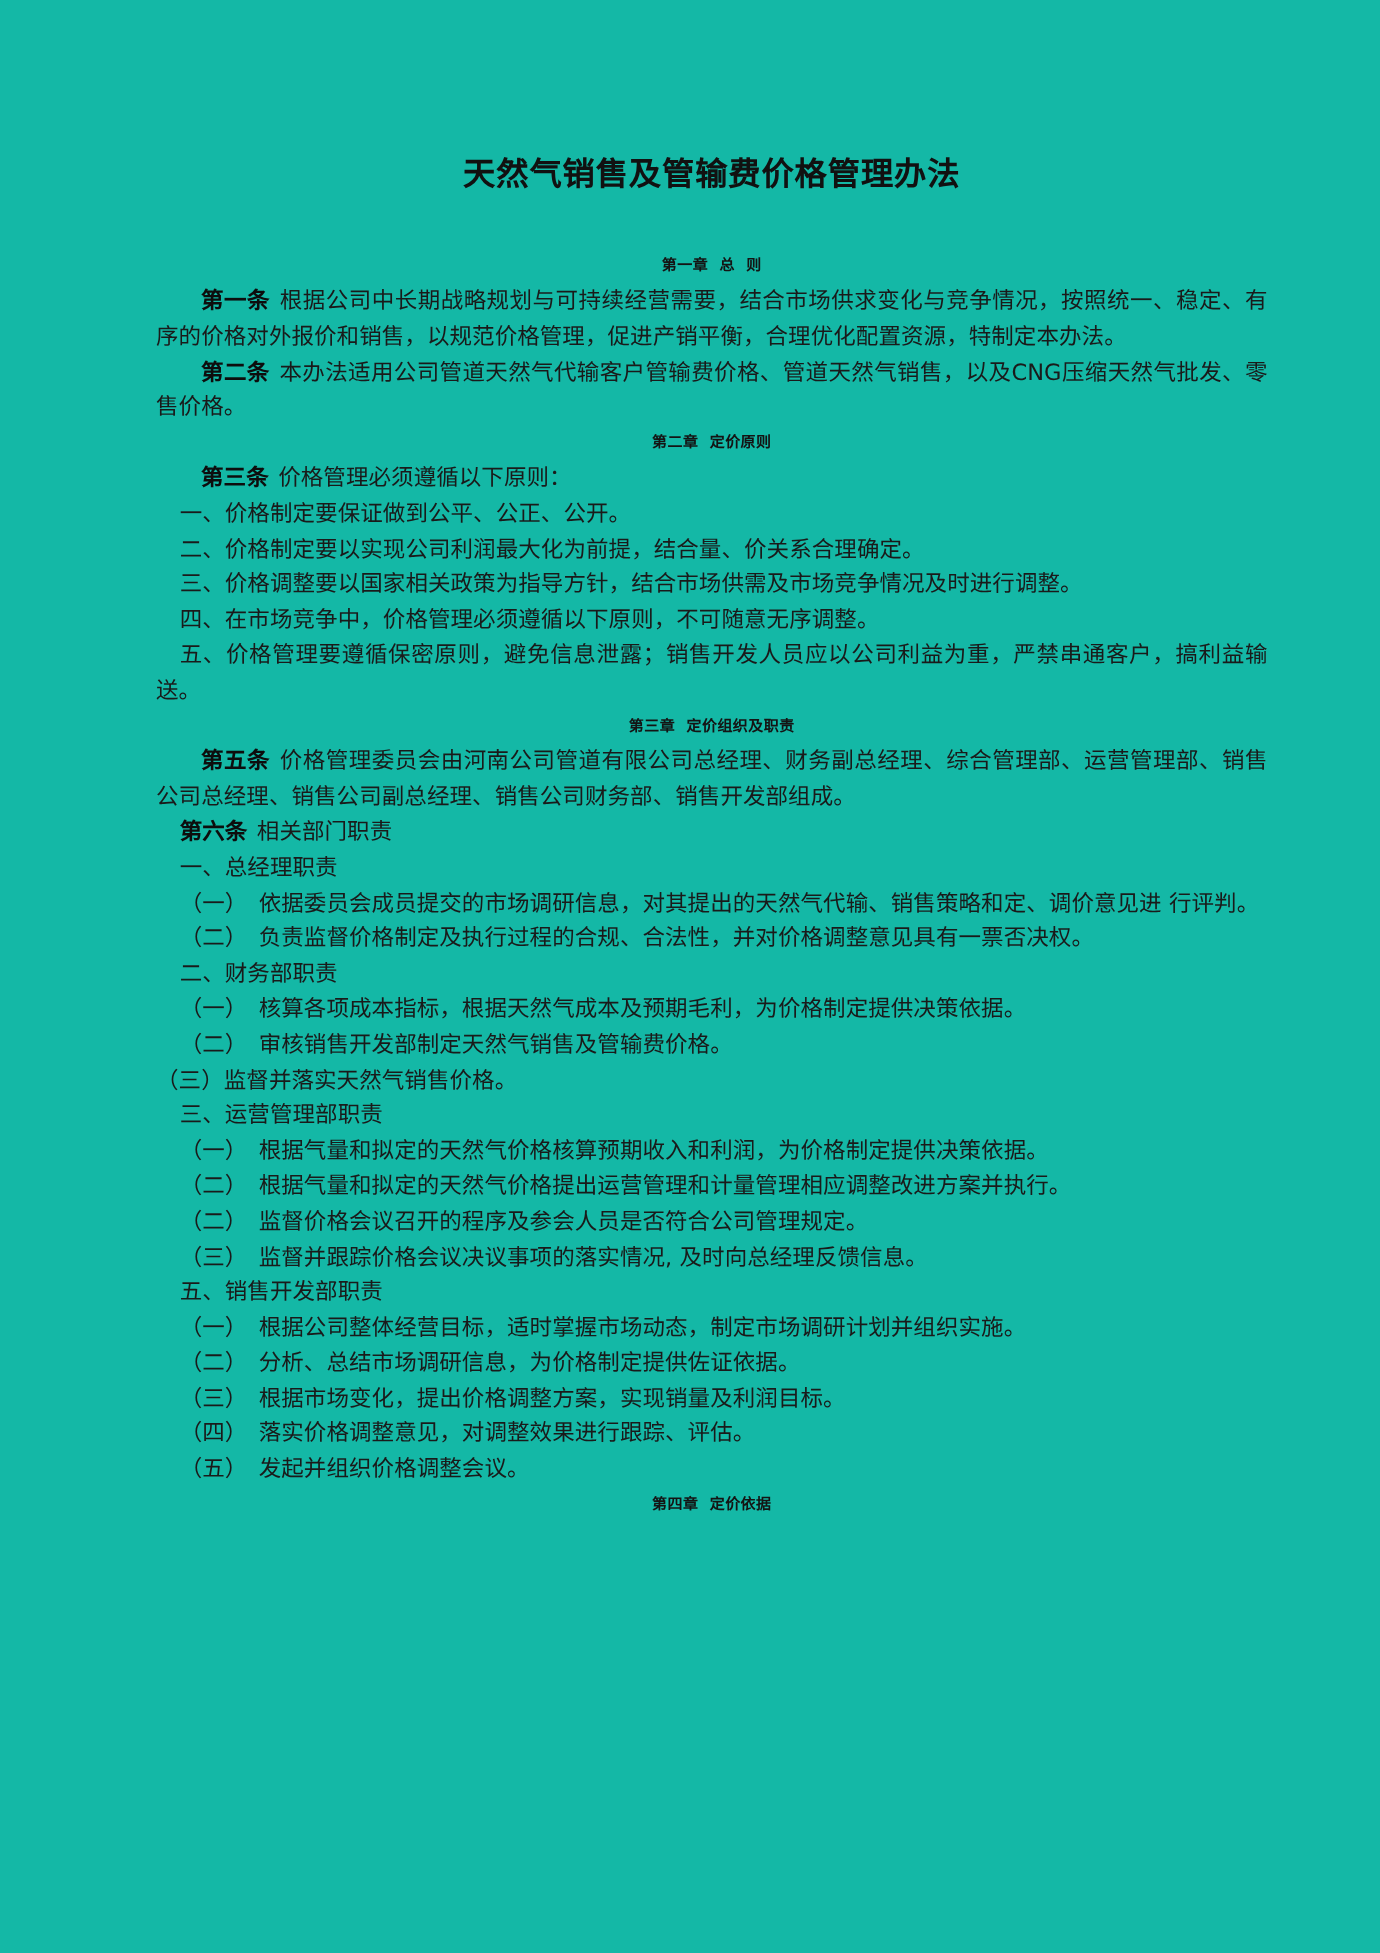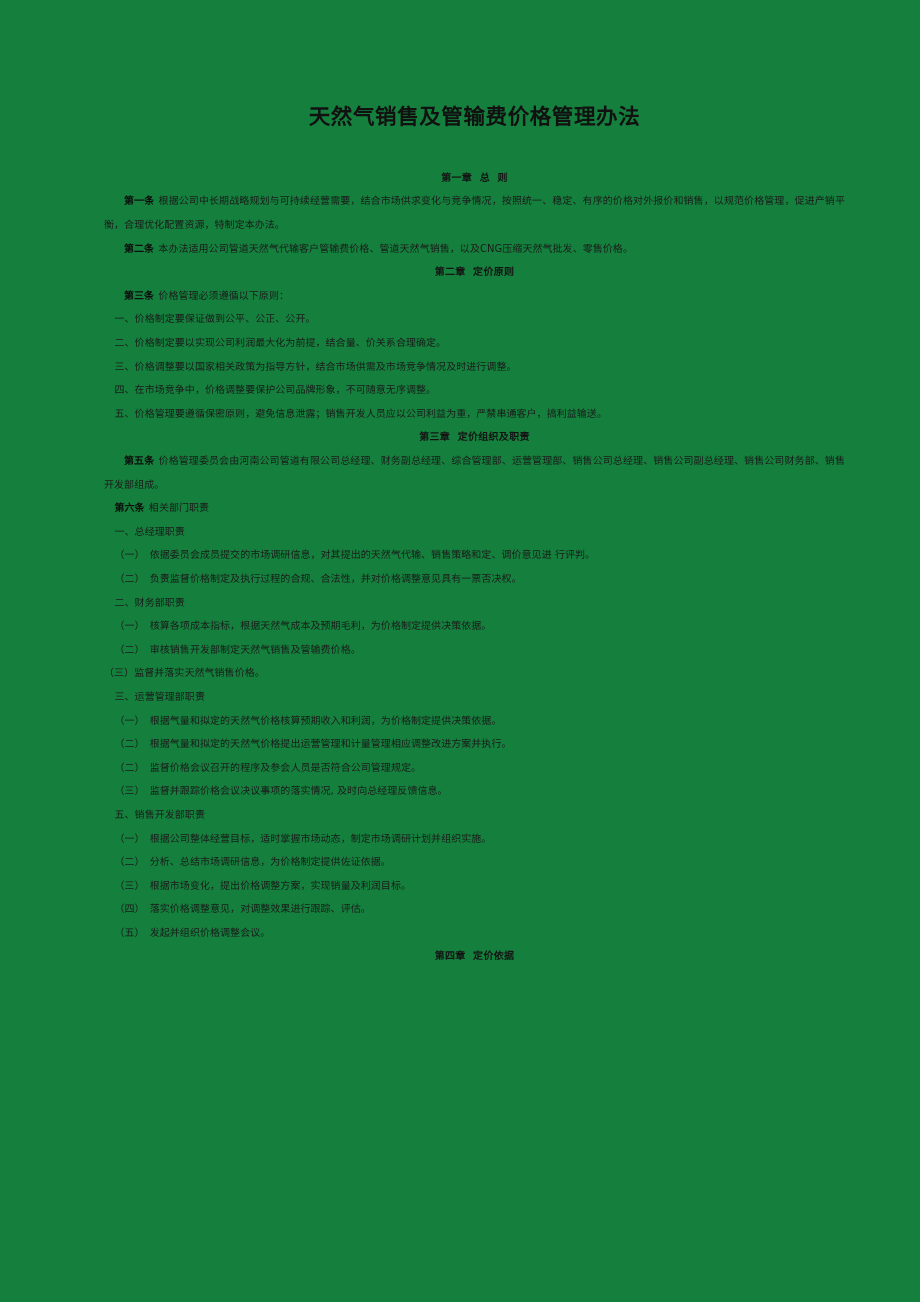--- a/index.html
+++ b/index.html
@@ -9,21 +9,21 @@
     background: #ffffff;
   }
   body {
     font-family: "DejaVu Sans", "Liberation Sans", sans-serif;
     color: #000000;
   }
   .page {
     position: relative;
     width: 920px;
     height: 1302px;
-    background: #15803d;
+    background: #14b8a6;
     overflow: hidden;
     box-sizing: border-box;
   }
   .content {
     position: absolute;
     left: 104px;
     top: 0;
     width: 741px;
   }
   .doc-title {
@@ -42,21 +42,21 @@
     text-align: center;
     letter-spacing: 0.3px;
     line-height: 23.6px;
     color: #141414;
     white-space: pre;
   }
   .chapter.first-chapter {
     margin-top: 35px;
   }
   .para {
-    font-size: 10px;
+    font-size: 15px;
     line-height: 23.6px;
     text-align: justify;
     text-justify: inter-ideograph;
     color: #1a1a1a;
     letter-spacing: 0.05px;
     margin: 0;
   }
   
   .ind2 { text-indent: 2em; }
   .ind1 { text-indent: 1.05em; }
@@ -76,21 +76,21 @@
     <h1 class="doc-title">天然气销售及管输费价格管理办法</h1>
     <div id="blocks">
         <div class="chapter first-chapter">第一章  总  则</div>
         <p class="para ind2"><span class="label">第一条</span><span class="gap-sm"></span><span>根据公司中长期战略规划与可持续经营需要，结合市场供求变化与竞争情况，按照统一、稳定、有序的价格对外报价和销售，以规范价格管理，促进产销平衡，合理优化配置资源，特制定本办法。</span></p>
         <p class="para ind2"><span class="label">第二条</span><span class="gap-sm"></span><span>本办法适用公司管道天然气代输客户管输费价格、管道天然气销售，以及CNG压缩天然气批发、零售价格。</span></p>
         <div class="chapter">第二章  定价原则</div>
         <p class="para ind2"><span class="label">第三条</span><span class="gap-sm"></span><span>价格管理必须遵循以下原则：</span></p>
         <p class="para ind1"><span>一、价格制定要保证做到公平、公正、公开。</span></p>
         <p class="para ind1"><span>二、价格制定要以实现公司利润最大化为前提，结合量、价关系合理确定。</span></p>
         <p class="para ind1"><span>三、价格调整要以国家相关政策为指导方针，结合市场供需及市场竞争情况及时进行调整。</span></p>
-        <p class="para ind1"><span>四、在市场竞争中，价格调整要保护公司品牌形象，不可随意无序调整。</span></p>
+        <p class="para ind1"><span>四、在市场竞争中，价格管理必须遵循以下原则，不可随意无序调整。</span></p>
         <p class="para ind1"><span>五、价格管理要遵循保密原则，避免信息泄露；销售开发人员应以公司利益为重，严禁串通客户，搞利益输送。</span></p>
         <div class="chapter">第三章  定价组织及职责</div>
         <p class="para ind2"><span class="label">第五条</span><span class="gap-sm"></span><span>价格管理委员会由河南公司管道有限公司总经理、财务副总经理、综合管理部、运营管理部、销售公司总经理、销售公司副总经理、销售公司财务部、销售开发部组成。</span></p>
         <p class="para ind1"><span class="label">第六条</span><span class="gap-sm"></span><span>相关部门职责</span></p>
         <p class="para ind1"><span>一、总经理职责</span></p>
         <p class="para ind1"><span>（一）　依据委员会成员提交的市场调研信息，对其提出的天然气代输、销售策略和定、调价意见进 行评判。</span></p>
         <p class="para ind1"><span>（二）　负责监督价格制定及执行过程的合规、合法性，并对价格调整意见具有一票否决权。</span></p>
         <p class="para ind1"><span>二、财务部职责</span></p>
         <p class="para ind1"><span>（一）　核算各项成本指标，根据天然气成本及预期毛利，为价格制定提供决策依据。</span></p>
         <p class="para ind1"><span>（二）　审核销售开发部制定天然气销售及管输费价格。</span></p>

